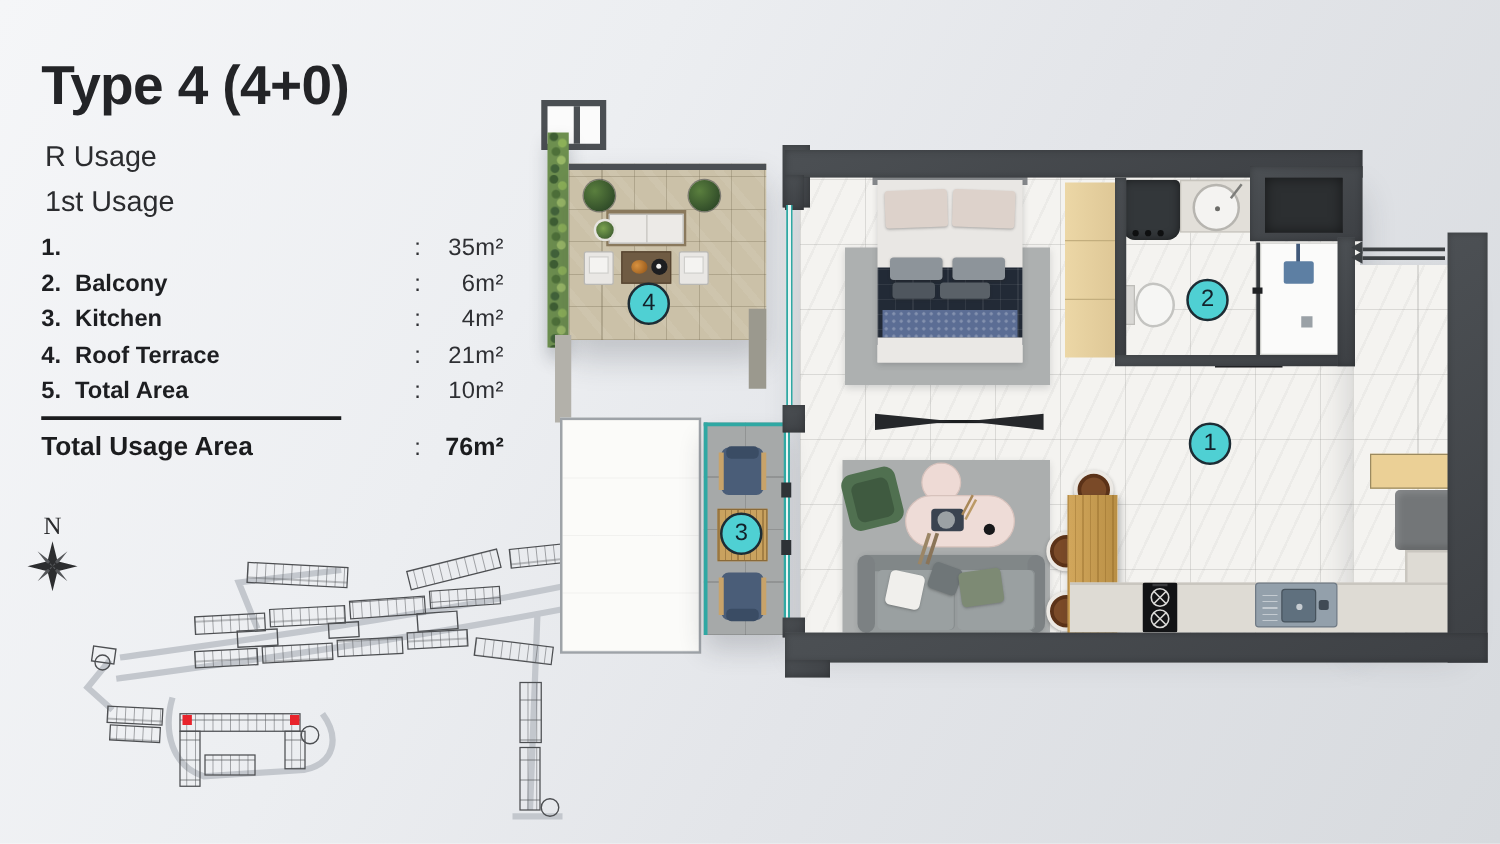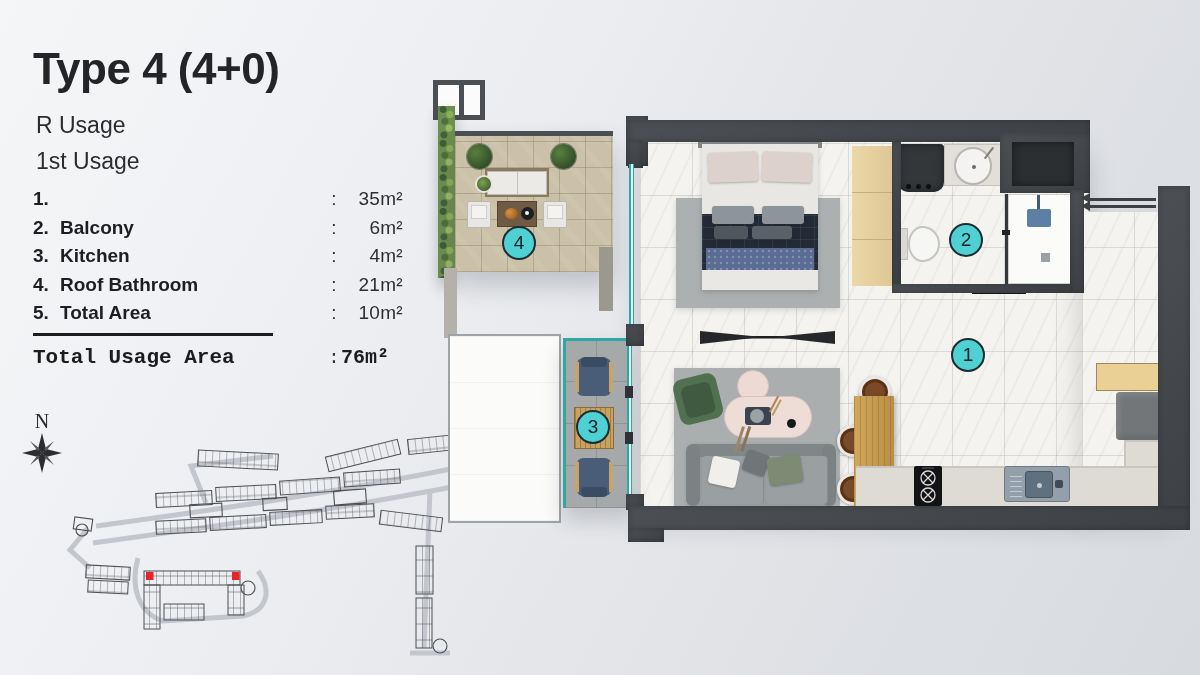--- a/index.html
+++ b/index.html
@@ -14,24 +14,24 @@
   .title{left:33px;top:44px;font-size:44px;font-weight:800;color:#232427;letter-spacing:-.5px;}
   .subtitle{left:36px;top:112px;font-size:23px;font-weight:400;color:#2b2c2f;}
   .subtitle2{left:36px;top:148px;font-size:23px;font-weight:400;color:#2b2c2f;}
   .legend{left:33px;top:188px;width:370px;}
   .legend-row{display:flex;align-items:baseline;height:28.5px;}
   .legend-num{font-weight:800;font-size:19px;color:#1d1e21;width:27px;}
   .legend-name{font-weight:800;font-size:19px;color:#1d1e21;flex:0 0 auto;}
   .legend-colon{margin-left:auto;font-size:19px;color:#2e2f33;width:14px;text-align:center;}
   .legend-area{width:62px;text-align:right;font-size:19px;font-weight:400;color:#2e2f33;letter-spacing:.3px;}
   .rule{left:33px;top:333px;width:240px;height:3px;background:#1b1c1e;}
-  .total-row{left:33px;top:346px;width:370px;display:flex;align-items:baseline;height:30px;font-family:Liberation Mono, monospace;}
+  .total-row{left:33px;top:346px;width:370px;display:flex;align-items:baseline;height:30px;}
   .total-label{font-weight:800;font-size:21px;color:#1b1c1e;}
   .total-colon{margin-left:auto;font-size:19px;color:#2e2f33;width:14px;text-align:center;}
-  .total-area{width:62px;text-align:left;font-size:20px;font-weight:800;color:#1b1c1e;}
+  .total-area{width:62px;text-align:right;font-size:20px;font-weight:800;color:#1b1c1e;}
 
   
   .compass{left:14px;top:410px;width:56px;height:66px;}
   .compass-n{position:absolute;left:50%;transform:translateX(-50%);top:0;font-size:20px;font-family:"Liberation Serif",serif;color:#2a2b2d;}
   .sitemap{left:58px;top:408px;width:420px;height:258px;}
 
   
   .wall{background:linear-gradient(150deg,#4c5054,#3d4044);box-shadow:inset 0 0 6px rgba(0,0,0,.25);}
   .marble{
     background-color:var(--marble,#f4f3f0);
@@ -229,21 +229,21 @@
       <span class="legend-area">6m²</span>
     </div>
     <div class="legend-row">
       <span class="legend-num">3.</span>
       <span class="legend-name">Kitchen</span>
       <span class="legend-colon">:</span>
       <span class="legend-area">4m²</span>
     </div>
     <div class="legend-row">
       <span class="legend-num">4.</span>
-      <span class="legend-name">Roof Bathroom</span>
+      <span class="legend-name">Roof Terrace</span>
       <span class="legend-colon">:</span>
       <span class="legend-area">21m²</span>
     </div>
     <div class="legend-row">
       <span class="legend-num">5.</span>
       <span class="legend-name">Total Area</span>
       <span class="legend-colon">:</span>
       <span class="legend-area">10m²</span>
     </div>
   </div>

